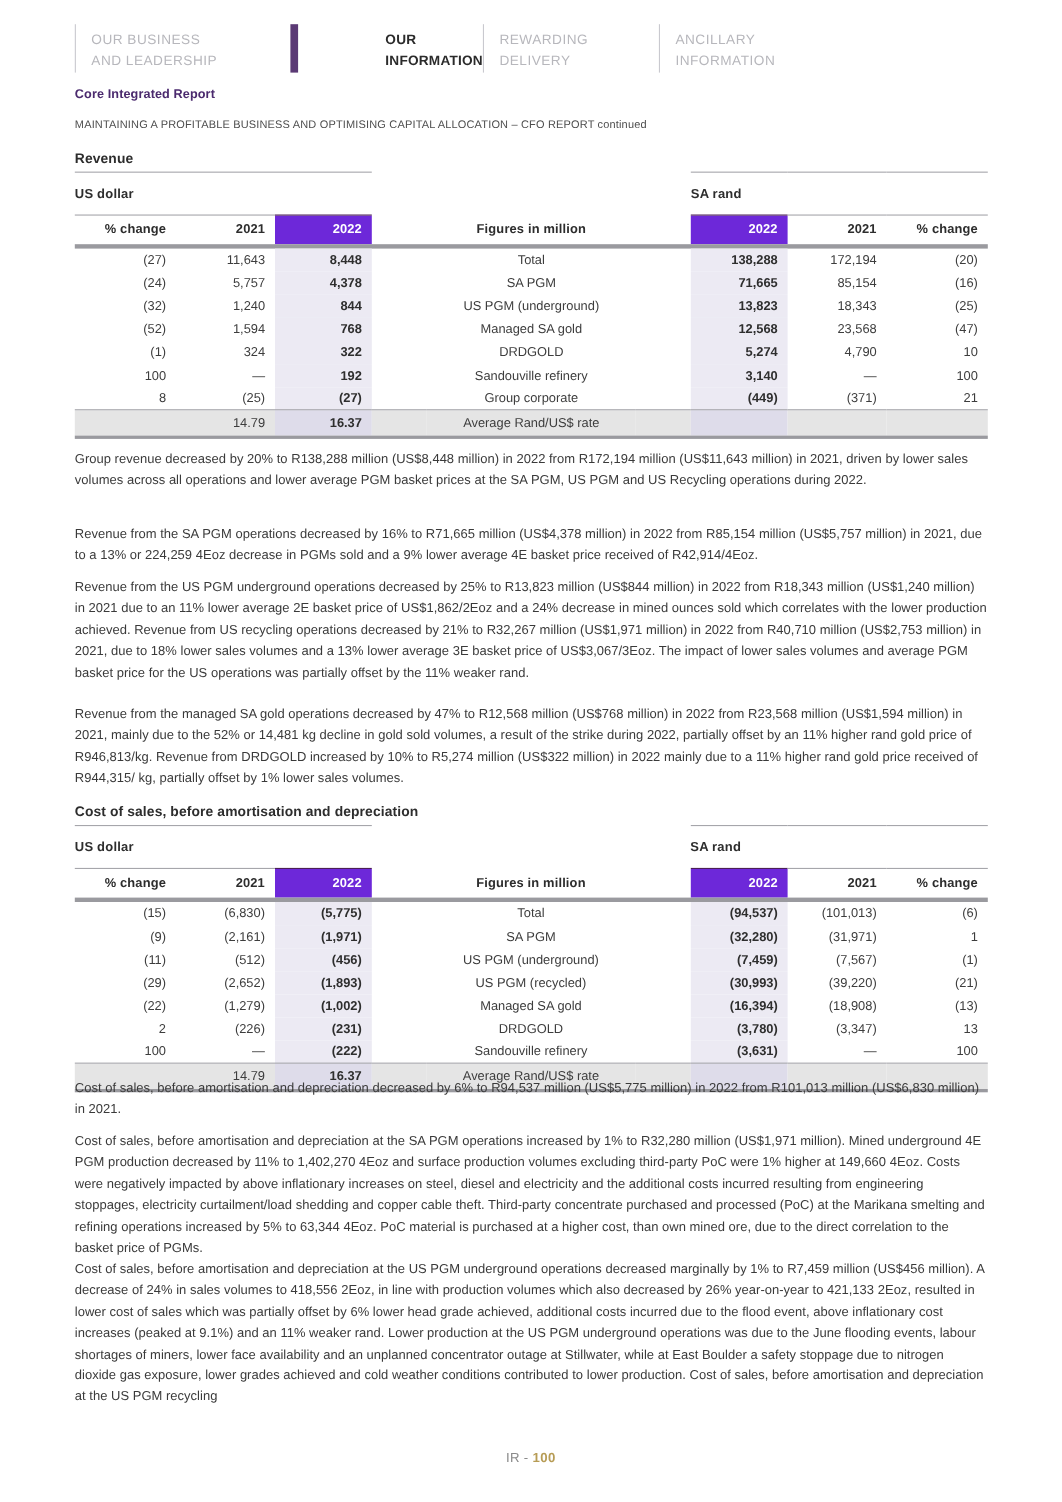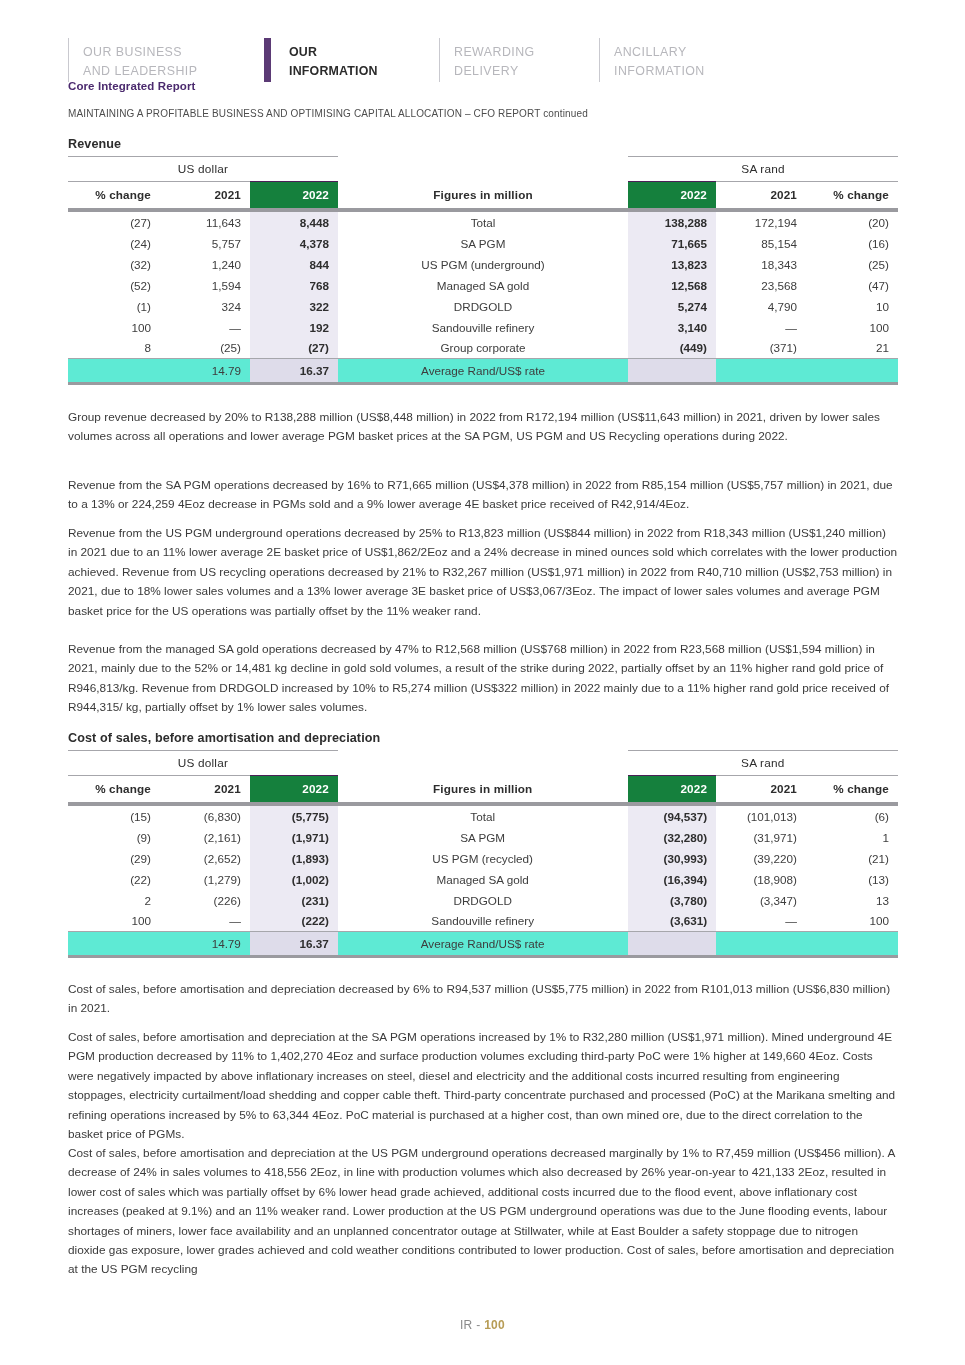--- a/index.html
+++ b/index.html
@@ -14,21 +14,20 @@
     overflow: hidden;
   }
 
   
   .topnav {
     position: absolute;
     left: 68px; top: 22px;
     width: 830px; height: 48px;
     display: flex;
     align-items: flex-start;
-    margin-top: 16px;
   }
   .nav-item {
     display: flex;
     align-items: stretch;
     height: 44px;
   }
   .nav-rule {
     width: 1px;
     background: #c9c9cf;
     margin-right: 14px;
@@ -43,21 +42,21 @@
     font-size: 12.4px;
     line-height: 19px;
     letter-spacing: .45px;
     color: #b7b7bc;
     padding-top: 5px;
     white-space: nowrap;
   }
   .nav-label.active { color: #2b2b2b; font-weight: bold; letter-spacing: .2px; }
   .nav-item.i0 { width: 196px; }
   .nav-item.i1 { width: 130px; }
-  .nav-item.i2 { width: 175px; }
+  .nav-item.i2 { width: 175px; justify-content: space-between; }
   .nav-item.i3 { width: 160px; }
   .nav-item.i4 { width: 160px; }
 
   
   .core-tag {
     position: absolute;
     left: 68px; top: 80px;
     font-size: 11.5px;
     font-weight: bold;
     color: #4b2a6e;
@@ -95,44 +94,44 @@
   .c-y1l  { width: 90px;  }
   .c-y2l  { width: 88px;  }
   .c-lbl  { width: 190px; }
   .c-y2r  { width: 88px;  }
   .c-y1r  { width: 90px;  }
   .c-pcr  { width: 92px;  }
   .c-gap  { width: 50px;  }
 
   
   .grp td {
-    height: 25px;
+    height: 39px;
     vertical-align: middle;
-    text-align: center;
+    text-align: left;
     font-size: 11.8px;
-    font-weight: normal;
+    font-weight: bold;
     color: #2d2d2d;
     letter-spacing: .2px;
   }
   .grp td.line { border-top: 1px solid #a6a6ab; }
 
   
   .chd td {
     height: 26px;
     vertical-align: middle;
     font-size: 11.7px;
     font-weight: bold;
     color: #2d2d2d;
     border-top: 1px solid #a6a6ab;
     letter-spacing: .15px;
   }
   .chd td.num  { text-align: right; padding-right: 9px; }
   .chd td.mid  { text-align: center; border-top: 1px solid transparent; }
   .chd td.hl   {
-    background: #15803d;
+    background: #6d28d9;
     color: #ffffff;
     text-align: right;
     padding-right: 9px;
     border-top: 1px solid #4b1f57;
   }
   .chd td.blank { border-top: 1px solid transparent; }
 
   
   .sep td { height: 4px; background: #9a9a9f; padding:0; }
 
@@ -159,21 +158,21 @@
     height: 23px;
     vertical-align: middle;
     font-size: 11.7px;
     background: #e6e6e6;
     border-top: 1px solid #a6a6ab;
     color: #3d3d3d;
   }
   .frw td.num { text-align: right; padding-right: 9px; }
   .frw td.lbl { text-align: center; }
   .frw td.hl  { background: #dedcea; text-align: right; padding-right: 9px; font-weight: bold; color:#2e2e2e; }
-  .frw td.plain { background: #5eead4; }
+  .frw td.plain { background: #e5e5e5; }
 
   .endrule td { height: 3px; background: #9a9a9f; padding: 0; }
 
   
   .para {
     position: absolute;
     left: 68px;
     width: 830px;
     font-size: 11.8px;
     line-height: 19.4px;
@@ -430,20 +429,31 @@
     <td class="num">(2,161)</td>
     <td class="hl">(1,971)</td>
     <td></td>
     <td class="lbl">SA PGM</td>
     <td></td>
     <td class="hl">(32,280)</td>
     <td class="num">(31,971)</td>
     <td class="num">1</td>
   </tr>
   <tr class="drw">
+    <td class="num">(11)</td>
+    <td class="num">(512)</td>
+    <td class="hl">(456)</td>
+    <td></td>
+    <td class="lbl">US PGM (underground)</td>
+    <td></td>
+    <td class="hl">(7,459)</td>
+    <td class="num">(7,567)</td>
+    <td class="num">(1)</td>
+  </tr>
+  <tr class="drw">
     <td class="num">(29)</td>
     <td class="num">(2,652)</td>
     <td class="hl">(1,893)</td>
     <td></td>
     <td class="lbl">US PGM (recycled)</td>
     <td></td>
     <td class="hl">(30,993)</td>
     <td class="num">(39,220)</td>
     <td class="num">(21)</td>
   </tr>

